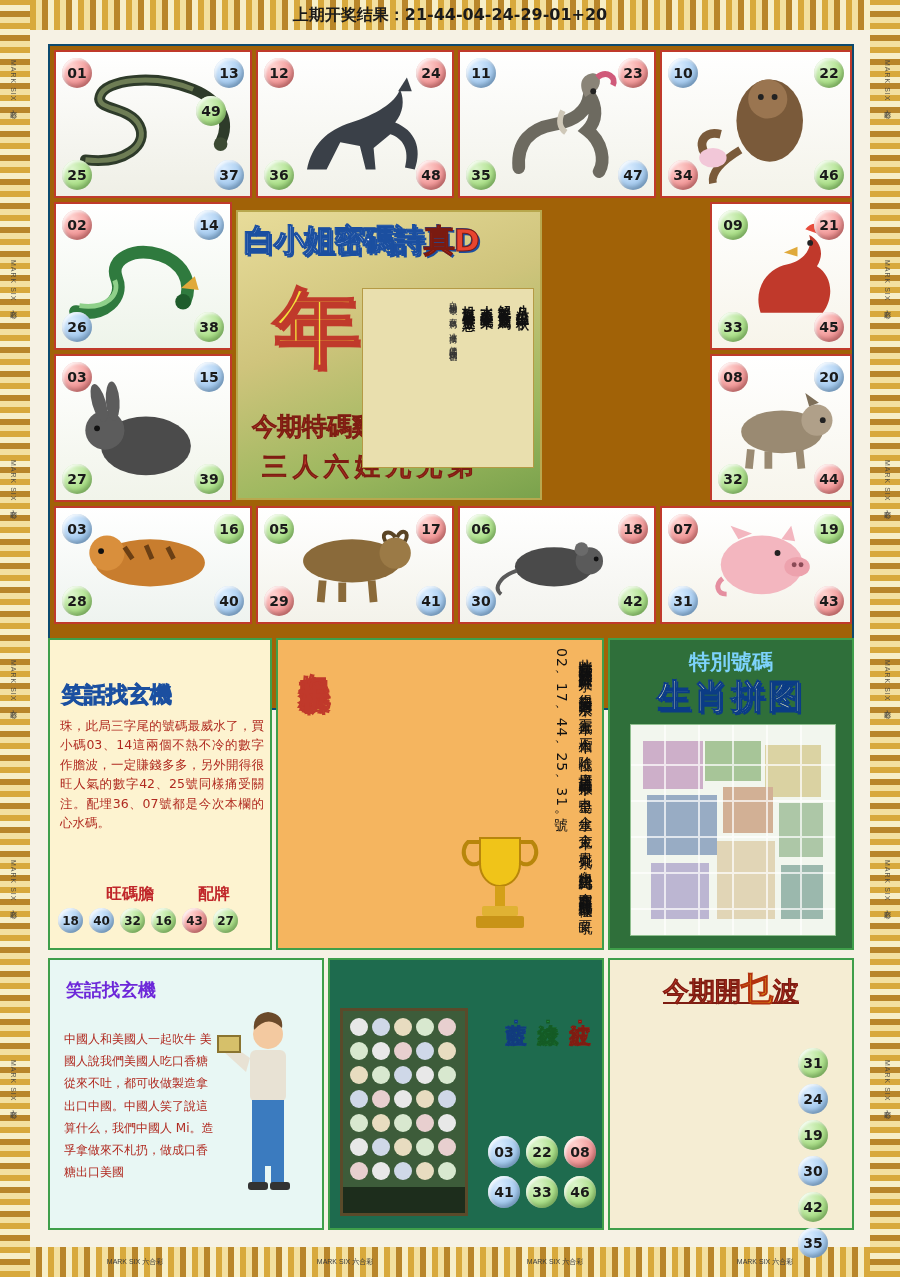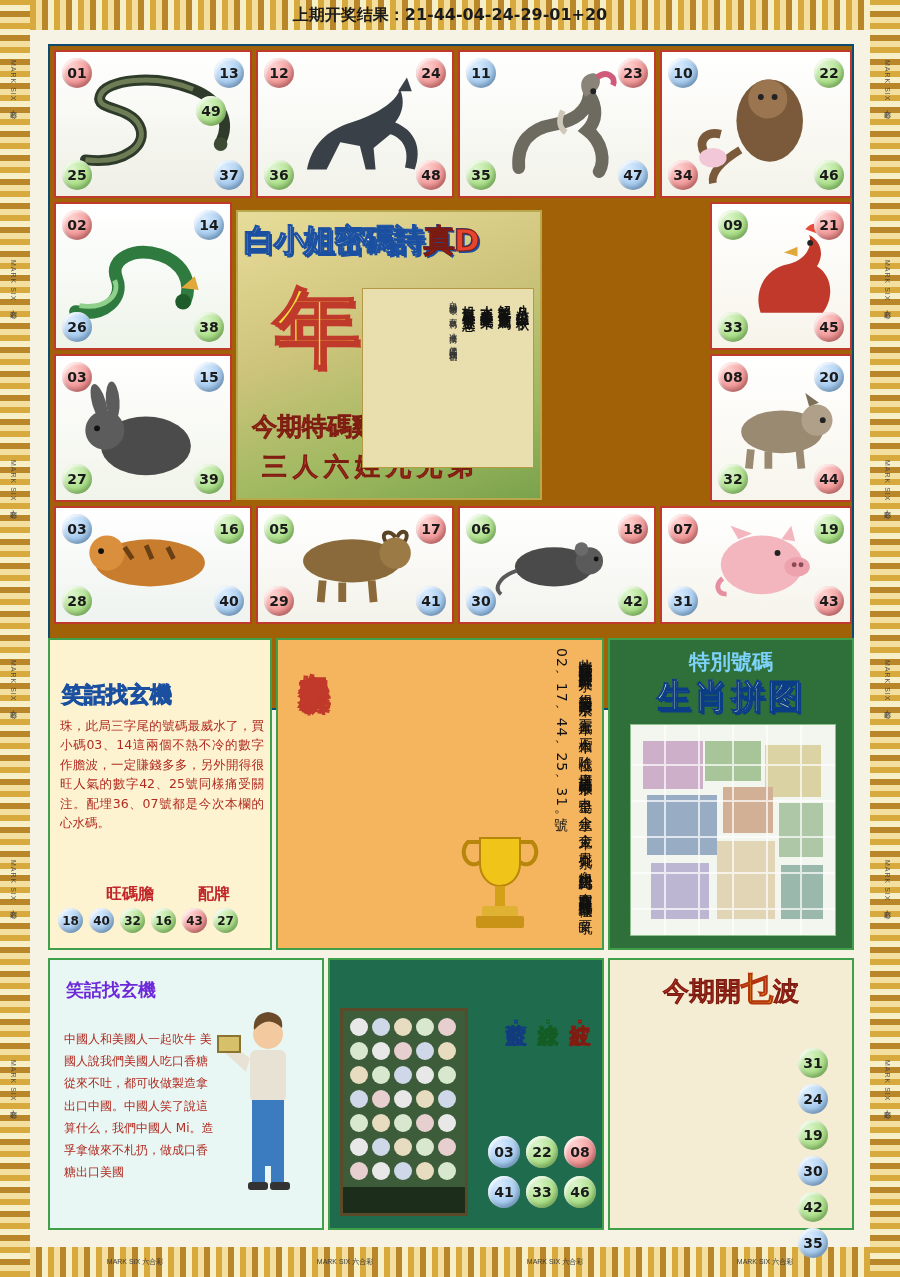--- a/index.html
+++ b/index.html
@@ -241,20 +241,21 @@
   .wave-blue { color:#2d6fd0; -webkit-text-stroke:.6px #123c7d; }
   .b2-balls { position:absolute; right:6px; bottom:12px; width:128px; }
   .b2-balls .row { display:flex; gap:6px; justify-content:flex-end; margin-bottom:8px; }
   .ball.md { position:static; width:32px; height:32px; font-size:14px; }
 
   .b3-title {
     position:absolute; left:0; right:0; top:8px; text-align:center;
     font-size:26px; font-weight:bold; color:#e03a2c;
     -webkit-text-stroke:.5px #7d1d12;
     font-family:"DejaVu Sans","Liberation Sans",sans-serif;
+    text-decoration:underline;
   }
   .b3-title .big { color:#f0c419; font-size:32px; -webkit-text-stroke:1px #b3320f; }
   .b3-body {
     position:absolute; left:14px; top:96px; width:150px;
     font-size:13.5px; line-height:1.7; color:#111;
     font-family:"DejaVu Sans","Liberation Sans",sans-serif;
     text-align:justify;
   }
   .b3-balls { position:absolute; right:10px; top:88px; width:44px; }
   .b3-balls .ball { position:static; margin-bottom:6px; width:30px; height:30px; }

